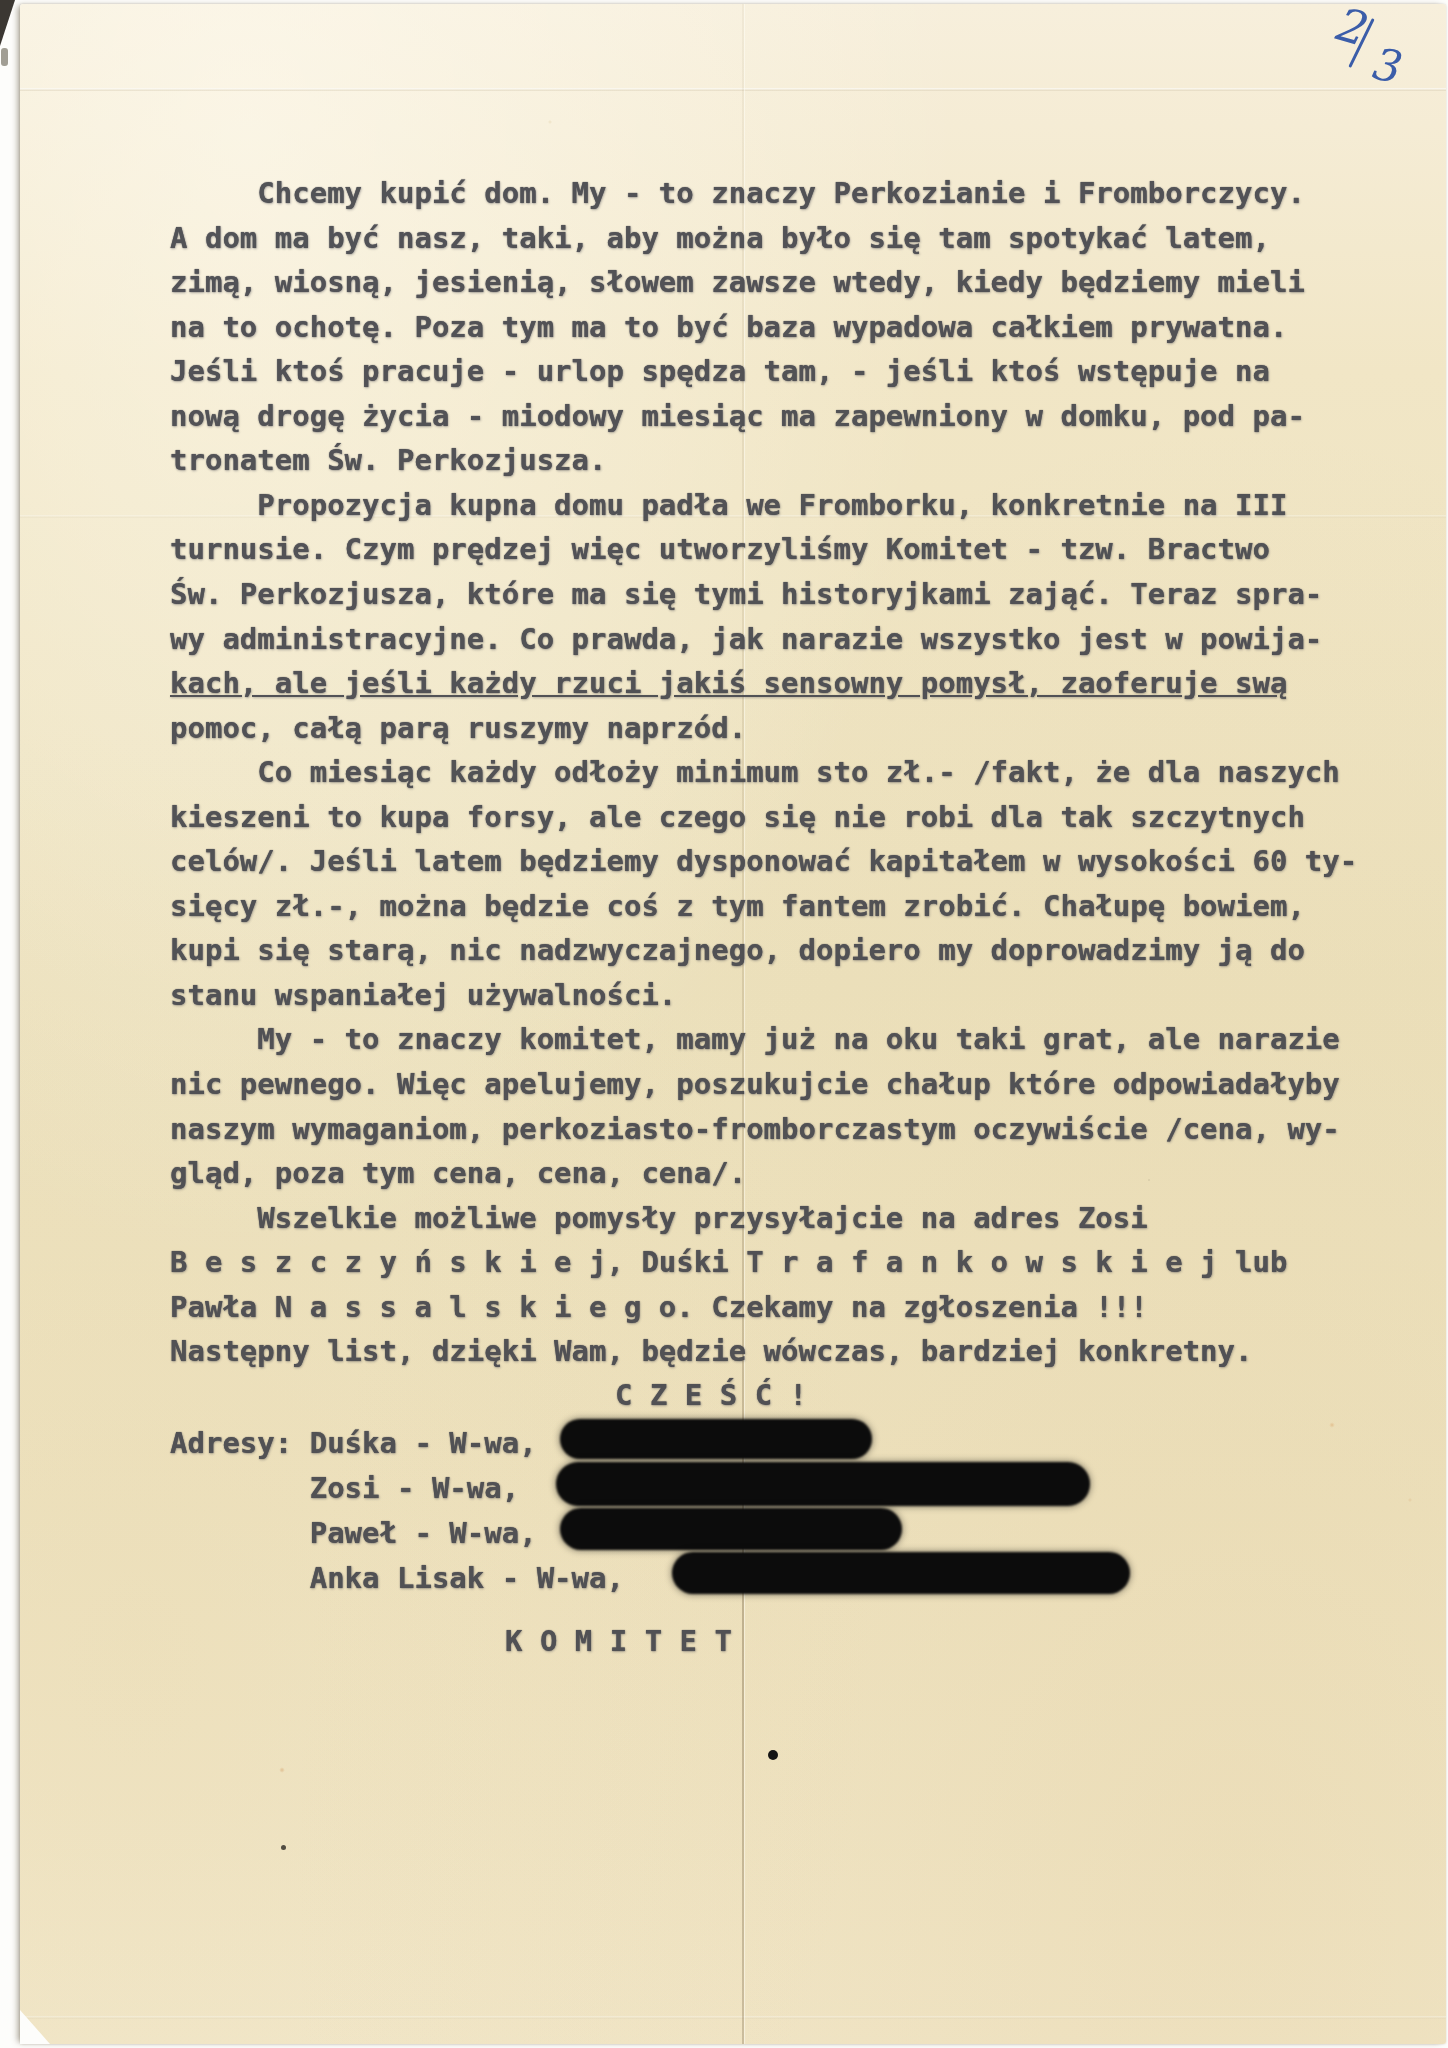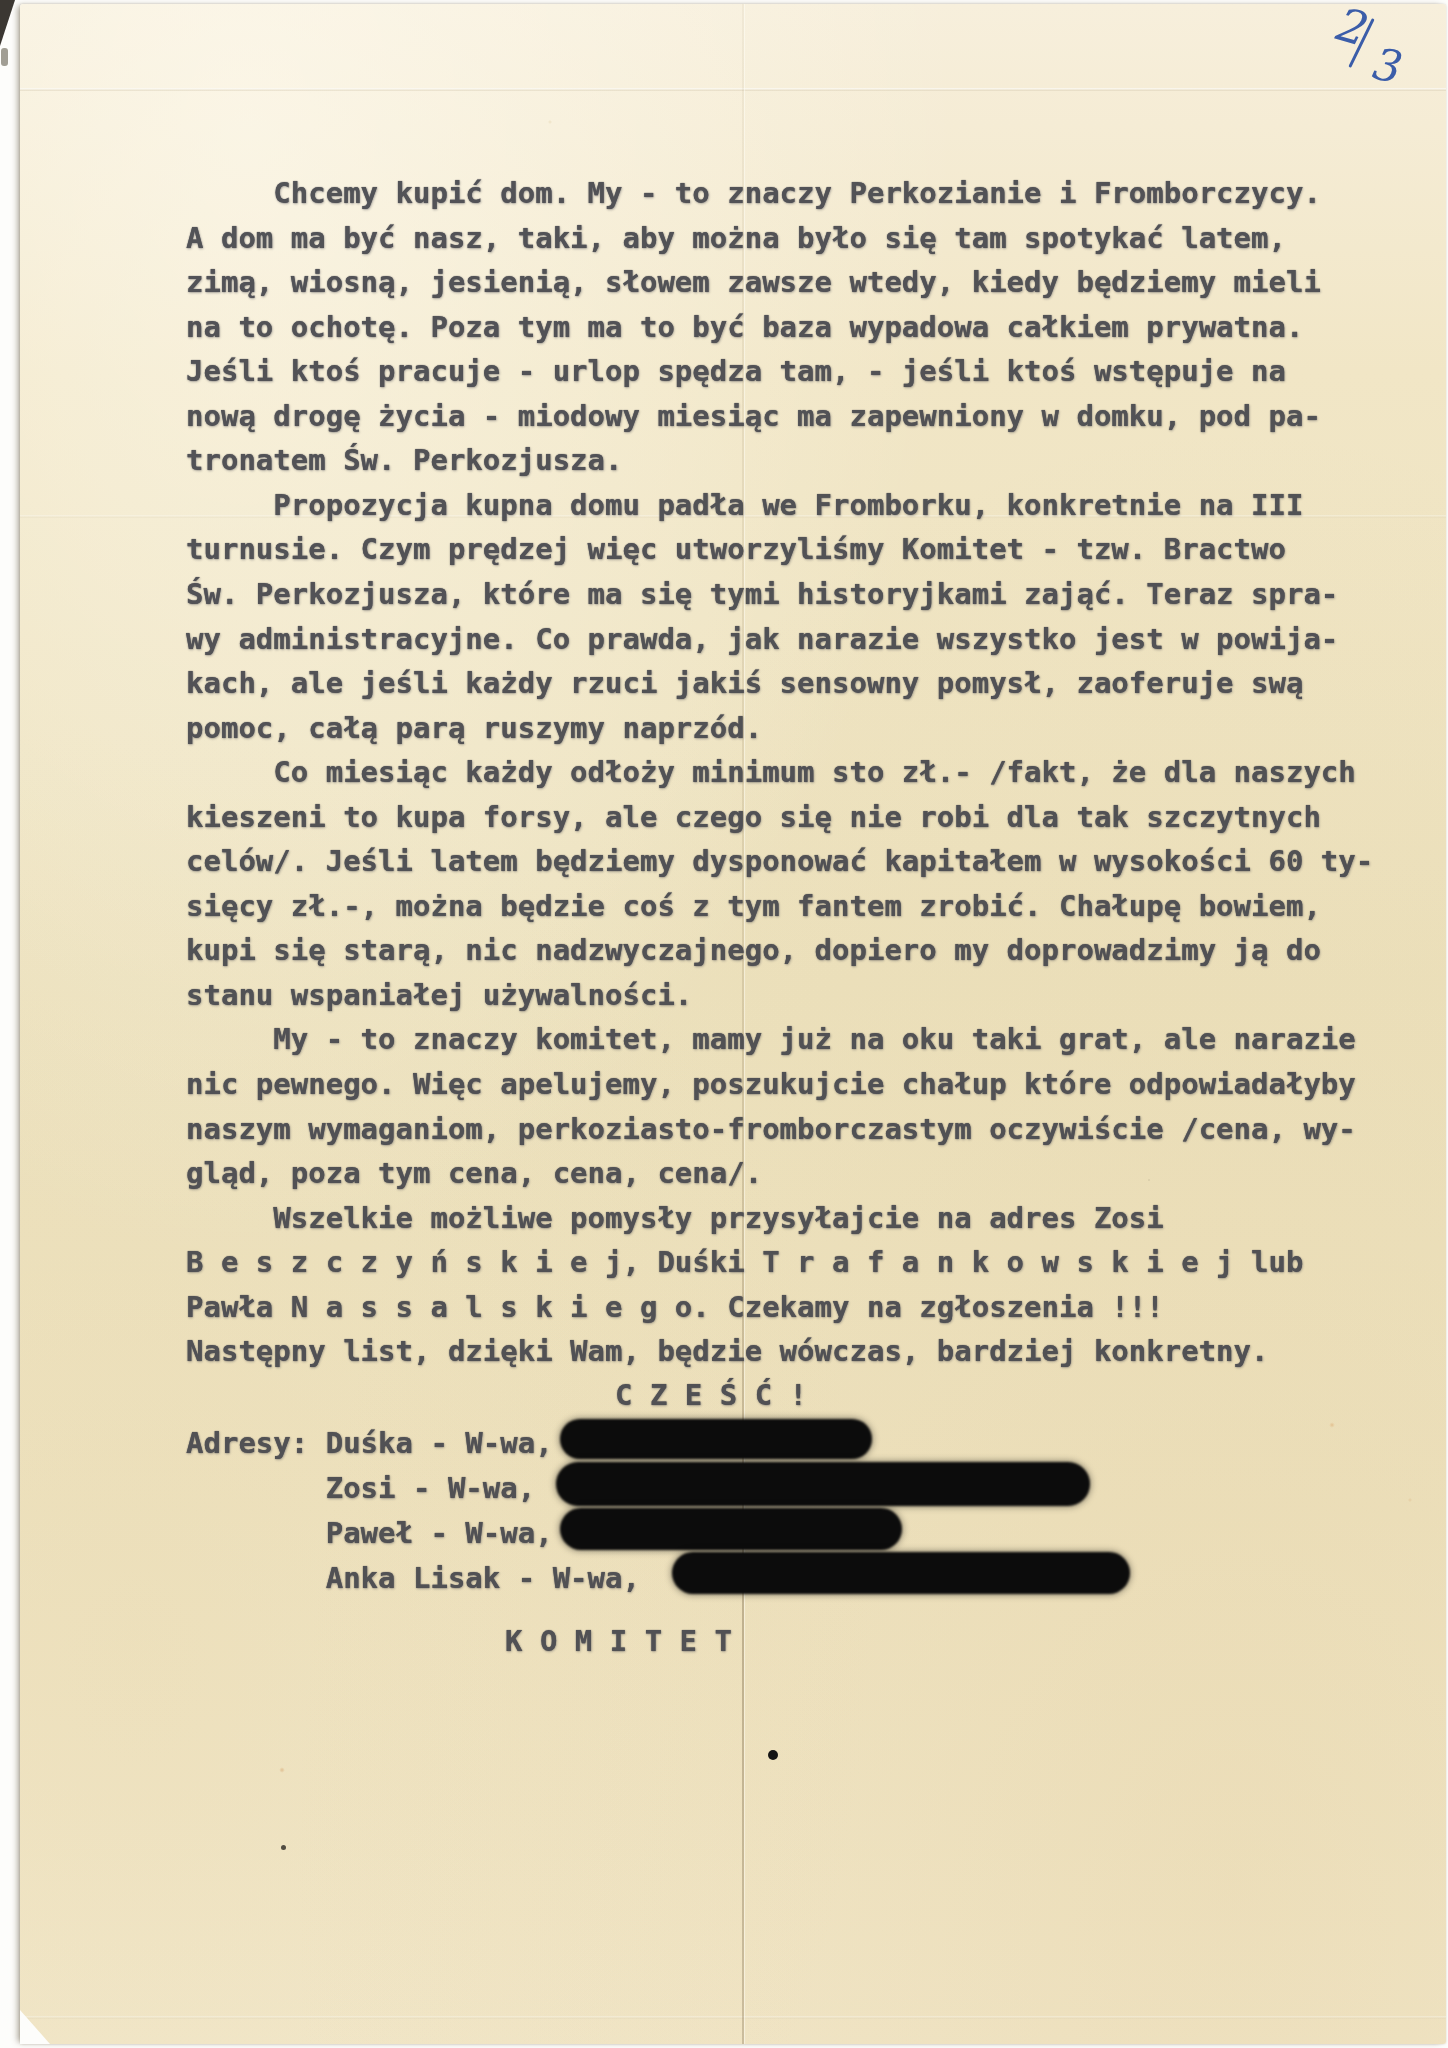--- a/index.html
+++ b/index.html
@@ -34,21 +34,21 @@
     background:linear-gradient(180deg, rgba(150,130,95,.08) 0%, rgba(148,128,92,.2) 45%,
       rgba(118,99,68,.38) 80%, rgba(118,99,68,.3) 100%);
     box-shadow:1px 0 1px rgba(255,255,250,.5);}
   .corner-fold{position:absolute;left:0;bottom:0;width:30px;height:34px;background:#fdfdfb;
     clip-path:polygon(0 100%,0 0,100% 100%);z-index:3;}
   
   .typed{position:absolute;white-space:pre;font-size:29px;line-height:38px;font-weight:bold;
     color:#46474d;letter-spacing:0;z-index:4;
     text-shadow:0 0 1px rgba(64,64,74,.9), 0.6px 0.8px 2.6px rgba(64,64,74,.42);
     opacity:.93;}
-  .body-line{left:170px;margin-left:16px;}
+  .body-line{left:170px;}
   .heading{left:535px;top:98px;}
   .farewell{left:615px;top:1376px;}
   .signature{left:505px;top:1622px;}
   
   .redaction{position:absolute;background:#0c0c0c;border-radius:22px;z-index:6;
     filter:blur(1.2px);box-shadow:0 0 7px rgba(10,10,10,.55);}
   
   .ink-dot{position:absolute;border-radius:50%;z-index:4;}
   .dot-a{left:768px;top:1750px;width:10px;height:10px;background:#151515;filter:blur(.4px);}
   .dot-b{left:281px;top:1845px;width:5px;height:5px;background:#514c42;filter:blur(.3px);}
@@ -87,21 +87,21 @@
       <div class="typed body-line" style="top: 219px; text-align: center;">A dom ma być nasz, taki, aby można było się tam spotykać latem,</div>
       <div class="typed body-line" style="top: 263px;">zimą, wiosną, jesienią, słowem zawsze wtedy, kiedy będziemy mieli</div>
       <div class="typed body-line" style="top: 308px;">na to ochotę. Poza tym ma to być baza wypadowa całkiem prywatna.</div>
       <div class="typed body-line" style="top: 352px;">Jeśli ktoś pracuje - urlop spędza tam, - jeśli ktoś wstępuje na</div>
       <div class="typed body-line" style="top: 397px;">nową drogę życia - miodowy miesiąc ma zapewniony w domku, pod pa-</div>
       <div class="typed body-line" style="top: 441px;">tronatem Św. Perkozjusza.</div>
       <div class="typed body-line" style="top: 486px;">     Propozycja kupna domu padła we Fromborku, konkretnie na III</div>
       <div class="typed body-line" style="top: 530px;">turnusie. Czym prędzej więc utworzyliśmy Komitet - tzw. Bractwo</div>
       <div class="typed body-line" style="top: 575px;">Św. Perkozjusza, które ma się tymi historyjkami zająć. Teraz spra-</div>
       <div class="typed body-line" style="top: 620px;">wy administracyjne. Co prawda, jak narazie wszystko jest w powija-</div>
-      <div class="typed body-line" style="top: 664px;">kach, ale jeśli każdy rzuci jakiś sensowny pomysł, zaoferuje swą</div>
+      <div class="typed body-line" style="top: 664px; text-decoration: underline;">kach, ale jeśli każdy rzuci jakiś sensowny pomysł, zaoferuje swą</div>
       <div class="typed body-line" style="top: 709px;">pomoc, całą parą ruszymy naprzód.</div>
       <div class="typed body-line" style="top: 753px;">     Co miesiąc każdy odłoży minimum sto zł.- /fakt, że dla naszych</div>
       <div class="typed body-line" style="top: 798px;">kieszeni to kupa forsy, ale czego się nie robi dla tak szczytnych</div>
       <div class="typed body-line" style="top: 842px;">celów/. Jeśli latem będziemy dysponować kapitałem w wysokości 60 ty-</div>
       <div class="typed body-line" style="top: 887px;">sięcy zł.-, można będzie coś z tym fantem zrobić. Chałupę bowiem,</div>
       <div class="typed body-line" style="top: 931px;">kupi się starą, nic nadzwyczajnego, dopiero my doprowadzimy ją do</div>
       <div class="typed body-line" style="top: 976px;">stanu wspaniałej używalności.</div>
       <div class="typed body-line" style="top: 1020px;">     My - to znaczy komitet, mamy już na oku taki grat, ale narazie</div>
       <div class="typed body-line" style="top: 1065px;">nic pewnego. Więc apelujemy, poszukujcie chałup które odpowiadałyby</div>
       <div class="typed body-line" style="top: 1110px;">naszym wymaganiom, perkoziasto-fromborczastym oczywiście /cena, wy-</div>

